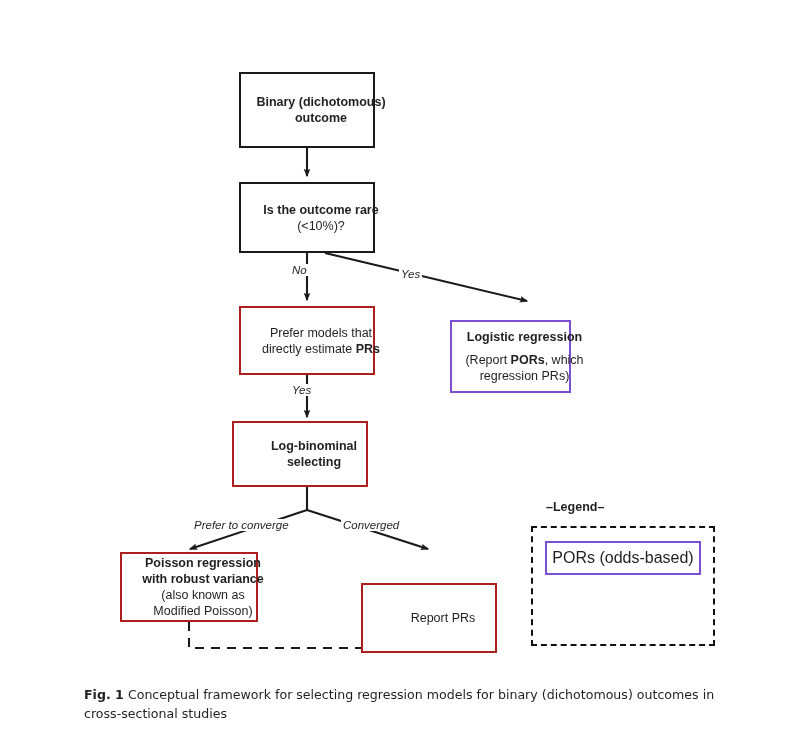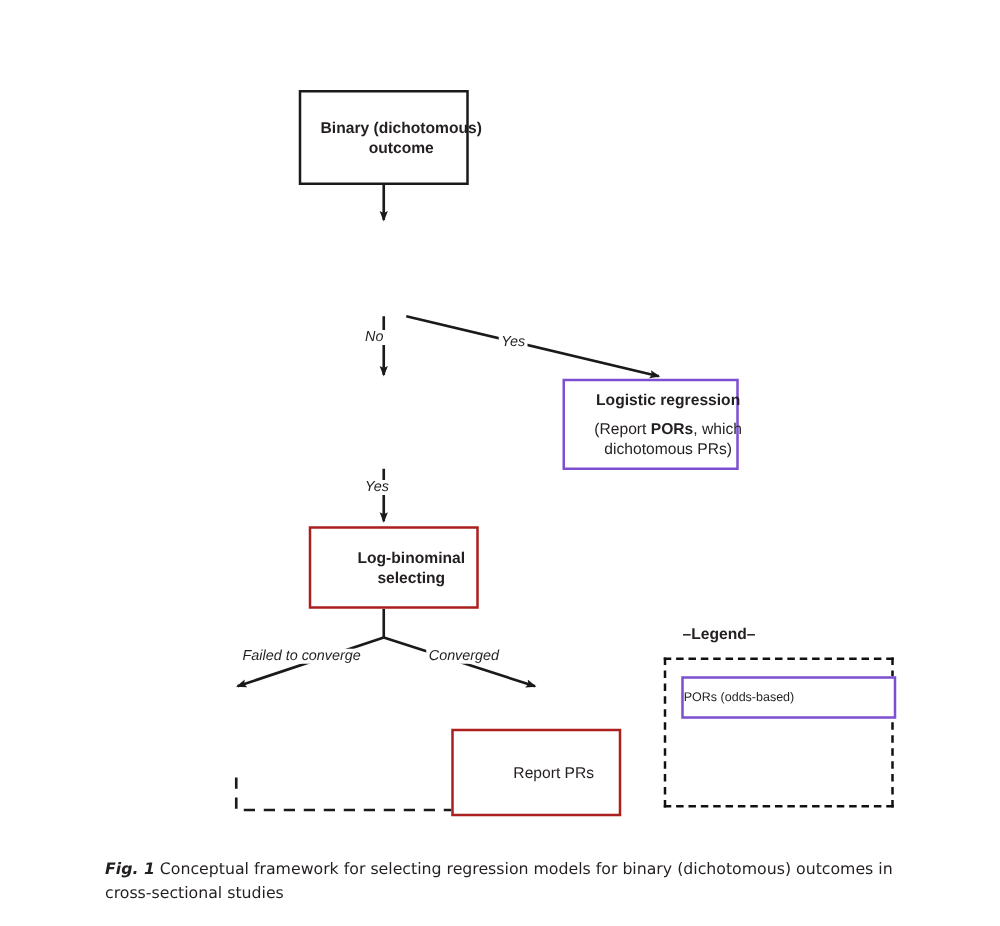--- a/index.html
+++ b/index.html
@@ -70,44 +70,44 @@
     top: 500px;
     font-size: 12.5px;
     font-weight: bold;
     background: #ffffff;
     padding: 0 3px;
     white-space: nowrap;
   }
   .legend-item {
     position: absolute;
     left: 545px;
-    width: 172px;
+    width: 156px;
     height: 34px;
     box-sizing: border-box;
     background: #ffffff;
     display: flex;
     align-items: center;
-    justify-content: flex-start;
-    font-size: 10px;
+    justify-content: center;
+    font-size: 16px;
     white-space: nowrap;
   }
   #legend-item-pors { top: 541px; border: 2.2px solid #7b4fd0; }
   #legend-item-prs  { top: 594px; border: 2.2px solid #ab1f1f; }
 
   #caption {
     position: absolute;
     left: 84px;
     top: 686px;
     width: 660px;
     font-family: "DejaVu Sans", sans-serif;
     font-size: 12.6px;
     line-height: 1.5;
     color: #231f20;
   }
-  #caption .cap-label { font-weight: bold; font-style: italic; }
+  #caption .cap-label { font-weight: bold; }
 </style>
 </head>
 <body>
 
 <div id="figure-root">
 
   <svg id="flow-svg" viewBox="0 0 800 660">
     <defs>
       <marker id="arrowhead" markerWidth="9" markerHeight="9" refX="7.2" refY="3.6" orient="auto" markerUnits="userSpaceOnUse">
         <path d="M0,0.3 L8.4,3.6 L0,6.9 L1.6,3.6 Z" fill="#1a1a1a"></path>
@@ -129,42 +129,56 @@
     <line x1="307" y1="510" x2="428" y2="549" stroke="#1a1a1a" stroke-width="2.1" marker-end="url(#arrowhead)"></line>
 
     <path d="M 189 622 L 189 648 L 428 648 L 428 628" fill="none" stroke="#1a1a1a" stroke-width="2.1" stroke-dasharray="9 7" marker-end="url(#arrowhead)"></path>
   </svg>
 
   <div class="node node-black" id="node-outcome" style="left:239px; top:72px; width:136px; height:76px;">
     <span class="ln bold">Binary (dichotomous)</span>
     <span class="ln bold">outcome</span>
   </div>
 
+  <div class="node node-black" id="node-rare" style="left:239px; top:182px; width:136px; height:71px;">
+    <span class="ln bold">Is the outcome rare</span>
+    <span class="ln">(&lt;10%)?</span>
+  </div>
 
+  <div class="node node-red" id="node-prefer" style="left:239px; top:306px; width:136px; height:69px;">
+    <span class="ln">Prefer models that</span>
+    <span class="ln"><span>directly estimate </span><span class="bold">PRs</span></span>
+  </div>
 
-  <div class="node node-purple" id="node-logistic" style="left:450px; top:303px; width:141px; height:73px;">
+  <div class="node node-purple" id="node-logistic" style="left:450px; top:320px; width:121px; height:73px;">
     <span class="ln bold" style="margin-bottom:7px;">Logistic regression</span>
     <span class="ln"><span>(Report </span><span class="bold">PORs</span><span>, which</span></span>
-    <span class="ln">dichotomous PRs)</span>
+    <span class="ln">regression PRs)</span>
   </div>
 
-  <div class="node node-red" id="node-logbinomial" style="left:247px; top:421px; width:136px; height:66px;">
+  <div class="node node-red" id="node-logbinomial" style="left:232px; top:421px; width:136px; height:66px;">
     <span class="ln bold">Log-binominal</span>
     <span class="ln bold">selecting</span>
   </div>
 
+  <div class="node node-red" id="node-poisson" style="left:120px; top:552px; width:138px; height:70px;">
+    <span class="ln bold">Poisson regression</span>
+    <span class="ln bold">with robust variance</span>
+    <span class="ln">(also known as</span>
+    <span class="ln">Modified Poisson)</span>
+  </div>
 
   <div class="node node-red" id="node-report" style="left:361px; top:583px; width:136px; height:70px;">
     <span class="ln">Report PRs</span>
   </div>
 
   <div class="edge-label" style="left:290px; top:264px;">No</div>
   <div class="edge-label" style="left:399px; top:268px;">Yes</div>
   <div class="edge-label" style="left:290px; top:384px;">Yes</div>
-  <div class="edge-label" style="left:192px; top:519px;">Failed to converge</div>
+  <div class="edge-label" style="left:192px; top:519px;">Prefer to converge</div>
   <div class="edge-label" style="left:341px; top:519px;">Converged</div>
 
   <div id="legend-box"></div>
   <div id="legend-title">–Legend–</div>
   <div class="legend-item" id="legend-item-pors">
     <span>PORs (odds-based)</span>
   </div>
 
   <div id="caption">
     <span class="cap-label">Fig. 1</span><span> Conceptual framework for selecting regression models for binary (dichotomous) outcomes in cross-sectional studies</span>

